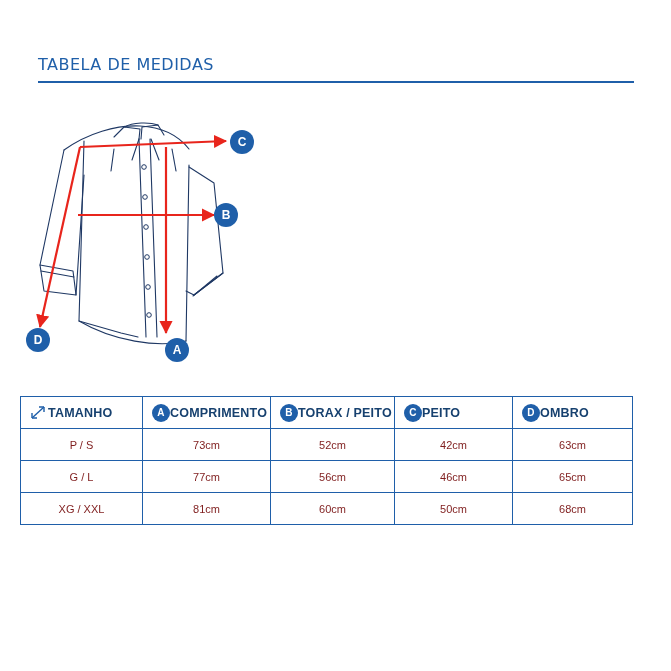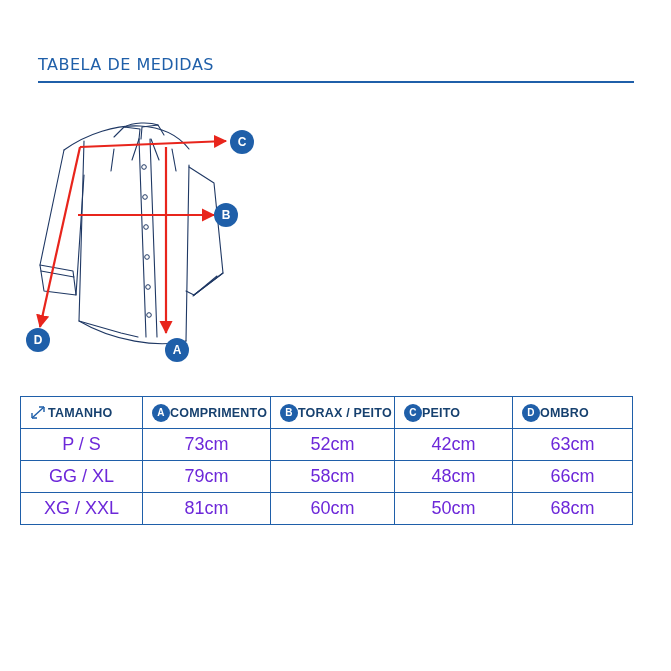--- a/index.html
+++ b/index.html
@@ -81,22 +81,22 @@
     border-collapse: collapse;
     width: 612px;
     table-layout: fixed;
   }
   table.size-table th,
   table.size-table td {
     border: 1px solid #1f5fa9;
     height: 29px;
     text-align: center;
     vertical-align: middle;
-    font-size: 18px;
-    color: #6d28d9;
+    font-size: 11px;
+    color: #7f1d1d;
     font-family: "Liberation Sans", sans-serif;
   }
   table.size-table th {
     font-weight: bold;
     font-size: 12.5px;
     color: #17416f;
     letter-spacing: 0.2px;
   }
   th .hcell {
     display: flex;
@@ -260,25 +260,25 @@
       </thead>
       <tbody>
         <tr>
           <td>P / S</td>
           <td>73cm</td>
           <td>52cm</td>
           <td>42cm</td>
           <td>63cm</td>
         </tr>
         <tr>
-          <td>GG / XL</td>
-          <td>79cm</td>
-          <td>58cm</td>
-          <td>48cm</td>
-          <td>66cm</td>
+          <td>G / L</td>
+          <td>77cm</td>
+          <td>56cm</td>
+          <td>46cm</td>
+          <td>65cm</td>
         </tr>
         <tr>
           <td>XG / XXL</td>
           <td>81cm</td>
           <td>60cm</td>
           <td>50cm</td>
           <td>68cm</td>
         </tr>
       </tbody>
     </table>

